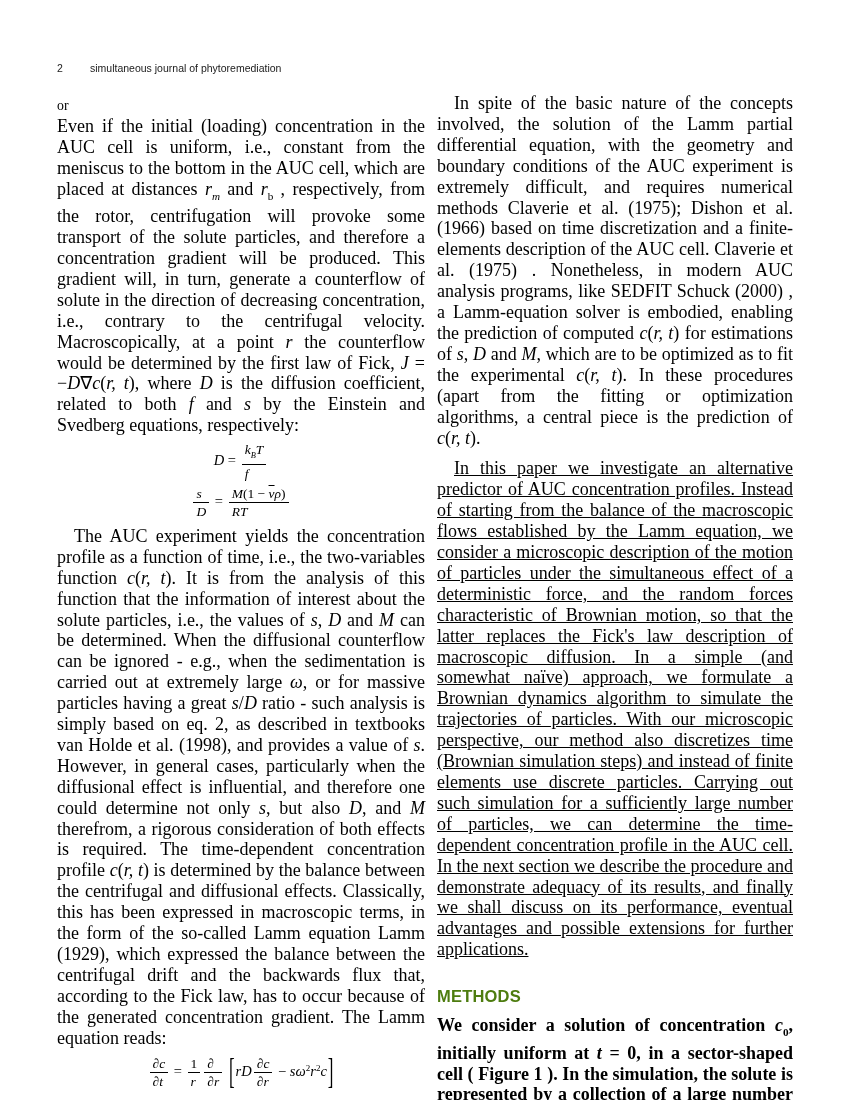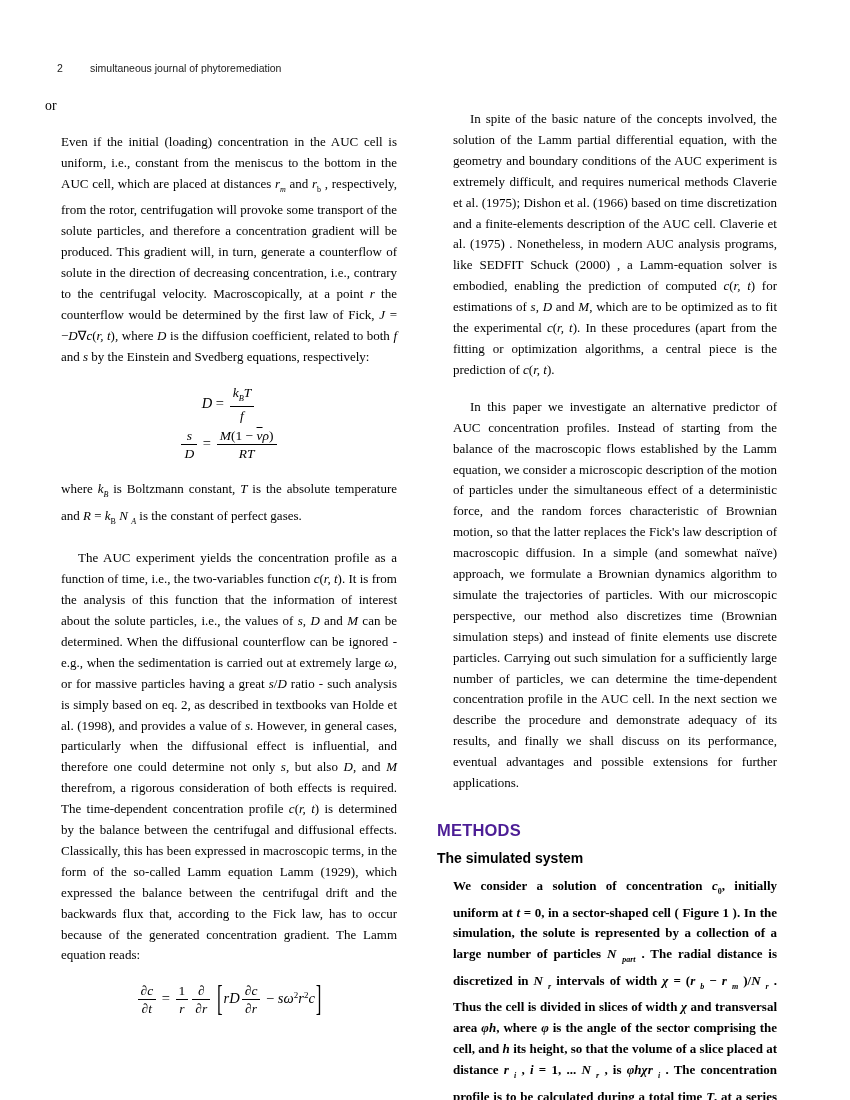--- a/index.html
+++ b/index.html
@@ -13,53 +13,53 @@
   
   .pagehead{
     position:absolute;top:62px;left:57px;width:736px;
     font-family:"Liberation Sans",sans-serif;
     font-size:10.5px;color:#1a1a1a;
     display:flex;align-items:baseline;
   }
   .pagehead .pnum{width:33px;}
   
   .col{position:absolute;font-family:"Liberation Serif",serif;}
-  .col-left{left:45px;top:95px;width:368px;}
+  .col-left{left:57px;top:95px;width:368px;}
   .col-right{left:437px;top:93px;width:356px;}
   .para{
-    font-size:13px;line-height:20.9px;
-    text-align:justify;color:#000;margin:16px;
+    font-size:18px;line-height:20.9px;
+    text-align:justify;color:#000;margin:0;
   }
   .indent{text-indent:17px;}
-  .p6{margin-top:10px;}
+  .p6{margin-top:10px;text-decoration:underline;}
   .lead-word{font-size:13.8px;line-height:21px;}
   
   .equation{
     text-align:center;
     font-size:14.5px;
     font-family:"Liberation Serif",serif;
     color:#000;
   }
   .eq1{margin:7px 0 6px 0;}
   .eq2{margin:5px 0 2px 0;}
   .eq3{margin:2px 0 5px 0;}
   .eq4{margin:6px 0 4px 0;}
   .equation i{font-family:"Liberation Serif",serif;}
-  .frac{display:inline-block;vertical-align:middle;text-align:center;margin:0 2px;}
+  .frac{display:inline-block;vertical-align:middle;text-align:left;margin:0 2px;}
   .frac .num{display:block;font-size:13.5px;line-height:17px;padding:0 3px;}
   .frac .den{display:block;font-size:13.5px;line-height:18px;padding:0 3px;border-top:1px solid #000;}
   .brk{display:inline-block;transform:scaleY(2.1);font-size:17px;vertical-align:middle;margin:0 1px;font-weight:400;}
   .ovl{text-decoration:overline;}
   sub{font-size:0.62em;}
   sup{font-size:0.62em;}
   
   .h-methods{
     font-family:"Liberation Sans",sans-serif;
     font-weight:bold;font-size:16.5px;line-height:20px;
-    margin:26px 0 0 0;letter-spacing:0.2px;color:#4c1d95;
+    margin:26px 0 0 0;letter-spacing:0.2px;color:#4d7c0f;
   }
   .h-sub{
     font-family:"Liberation Sans",sans-serif;
     font-weight:bold;font-size:14px;line-height:17px;
     margin:10px 0 0 0;color:#000;
   }
   .p7{margin-top:9px;font-weight:bold;}
 </style>
 </head>
 <body>
@@ -69,26 +69,24 @@
   <div class="pagehead">
     <span class="pnum">2</span>
     <span>simultaneous journal of phytoremediation</span>
   </div>
 
   <div class="col col-left">
     <div class="lead-word">or</div>
     <p class="para">Even if the initial (loading) concentration in the AUC cell is uniform, i.e., constant from the meniscus to the bottom in the AUC cell, which are placed at distances <i>r</i><sub><i>m</i></sub> and <i>r</i><sub>b</sub> , respectively, from the rotor, centrifugation will provoke some transport of the solute particles, and therefore a concentration gradient will be produced. This gradient will, in turn, generate a counterflow of solute in the direction of decreasing concentration, i.e., contrary to the centrifugal velocity. Macroscopically, at a point <i>r</i> the counterflow would be determined by the first law of Fick, <i>J</i> = −<i>D</i>∇<i>c</i>(<i>r, t</i>), where <i>D</i> is the diffusion coefficient, related to both <i>f</i> and <i>s</i> by the Einstein and Svedberg equations, respectively:</p>
     <div class="equation eq2"><i>D</i> = <span class="frac"><span class="num"><i>k</i><sub><i>B</i></sub><i>T</i></span><span class="den"><i>f</i></span></span></div>
     <div class="equation eq3"><span class="frac"><span class="num"><i>s</i></span><span class="den"><i>D</i></span></span> = <span class="frac"><span class="num"><i>M</i>(1 − <span class="ovl"><i>v</i></span><i>ρ</i>)</span><span class="den"><i>RT</i></span></span></div>
-    <p class="para">where <i>k</i><sub><i>B</i></sub> is Boltzmann constant, <i>T</i> is the absolute temperature and <i>R</i> = <i>k</i><sub>B</sub> <i>N</i> <sub><i>A</i></sub> is the constant of perfect gases.</p>
     <p class="para indent">The AUC experiment yields the concentration profile as a function of time, i.e., the two-variables function <i>c</i>(<i>r, t</i>). It is from the analysis of this function that the information of interest about the solute particles, i.e., the values of <i>s</i>, <i>D</i> and <i>M</i> can be determined. When the diffusional counterflow can be ignored - e.g., when the sedimentation is carried out at extremely large <i>ω</i>, or for massive particles having a great <i>s</i>/<i>D</i> ratio - such analysis is simply based on eq. 2, as described in textbooks van Holde et al. (1998), and provides a value of <i>s</i>. However, in general cases, particularly when the diffusional effect is influential, and therefore one could determine not only <i>s</i>, but also <i>D</i>, and <i>M</i> therefrom, a rigorous consideration of both effects is required. The time-dependent concentration profile <i>c</i>(<i>r, t</i>) is determined by the balance between the centrifugal and diffusional effects. Classically, this has been expressed in macroscopic terms, in the form of the so-called Lamm equation Lamm (1929), which expressed the balance between the centrifugal drift and the backwards flux that, according to the Fick law, has to occur because of the generated concentration gradient. The Lamm equation reads:</p>
     <div class="equation eq4"><span class="frac"><span class="num">∂<i>c</i></span><span class="den">∂<i>t</i></span></span> = <span class="frac"><span class="num">1</span><span class="den"><i>r</i></span></span><span class="frac"><span class="num">∂</span><span class="den">∂<i>r</i></span></span> <span class="brk">[</span><i>rD</i><span class="frac"><span class="num">∂<i>c</i></span><span class="den">∂<i>r</i></span></span> − <i>sω</i><sup>2</sup><i>r</i><sup>2</sup><i>c</i><span class="brk">]</span></div>
   </div>
 
   <div class="col col-right">
     <p class="para indent">In spite of the basic nature of the concepts involved, the solution of the Lamm partial differential equation, with the geometry and boundary conditions of the AUC experiment is extremely difficult, and requires numerical methods Claverie et al. (1975); Dishon et al. (1966) based on time discretization and a finite-elements description of the AUC cell. Claverie et al. (1975) . Nonetheless, in modern AUC analysis programs, like SEDFIT Schuck (2000) , a Lamm-equation solver is embodied, enabling the prediction of computed <i>c</i>(<i>r, t</i>) for estimations of <i>s</i>, <i>D</i> and <i>M</i>, which are to be optimized as to fit the experimental <i>c</i>(<i>r, t</i>). In these procedures (apart from the fitting or optimization algorithms, a central piece is the prediction of <i>c</i>(<i>r, t</i>).</p>
     <p class="para indent p6">In this paper we investigate an alternative predictor of AUC concentration profiles. Instead of starting from the balance of the macroscopic flows established by the Lamm equation, we consider a microscopic description of the motion of particles under the simultaneous effect of a deterministic force, and the random forces characteristic of Brownian motion, so that the latter replaces the Fick's law description of macroscopic diffusion. In a simple (and somewhat naïve) approach, we formulate a Brownian dynamics algorithm to simulate the trajectories of particles. With our microscopic perspective, our method also discretizes time (Brownian simulation steps) and instead of finite elements use discrete particles. Carrying out such simulation for a sufficiently large number of particles, we can determine the time-dependent concentration profile in the AUC cell. In the next section we describe the procedure and demonstrate adequacy of its results, and finally we shall discuss on its performance, eventual advantages and possible extensions for further applications.</p>
     <h1 class="h-methods">METHODS</h1>
-    <h2 class="h-sub">The simulated system</h2>
     <p class="para p7">We consider a solution of concentration <i>c</i><sub>0</sub>, initially uniform at <i>t</i> = 0, in a sector-shaped cell ( Figure 1 ). In the simulation, the solute is represented by a collection of a large number of particles <i>N</i> <sub><i>part</i></sub> . The radial distance is discretized in <i>N</i> <sub><i>r</i></sub> intervals of width <i>χ</i> = (<i>r</i> <sub><i>b</i></sub> − <i>r</i> <sub><i>m</i></sub> )/<i>N</i> <sub><i>r</i></sub> . Thus the cell is divided in slices of width <i>χ</i> and transversal area <i>φh</i>, where <i>φ</i> is the angle of the sector comprising the cell, and <i>h</i> its height, so that the volume of a slice placed at distance <i>r</i> <sub><i>i</i></sub> , <i>i</i> = 1, ... <i>N</i> <sub><i>r</i></sub> , is <i>φhχr</i> <sub><i>i</i></sub> . The concentration profile is to be calculated during a total time <i>T</i>, at a series of <i>N</i> <sub><i>t</i></sub> time intervals, of duration <i>τ</i>, so</p>
   </div>
 
 </div>
 
 </body></html>

